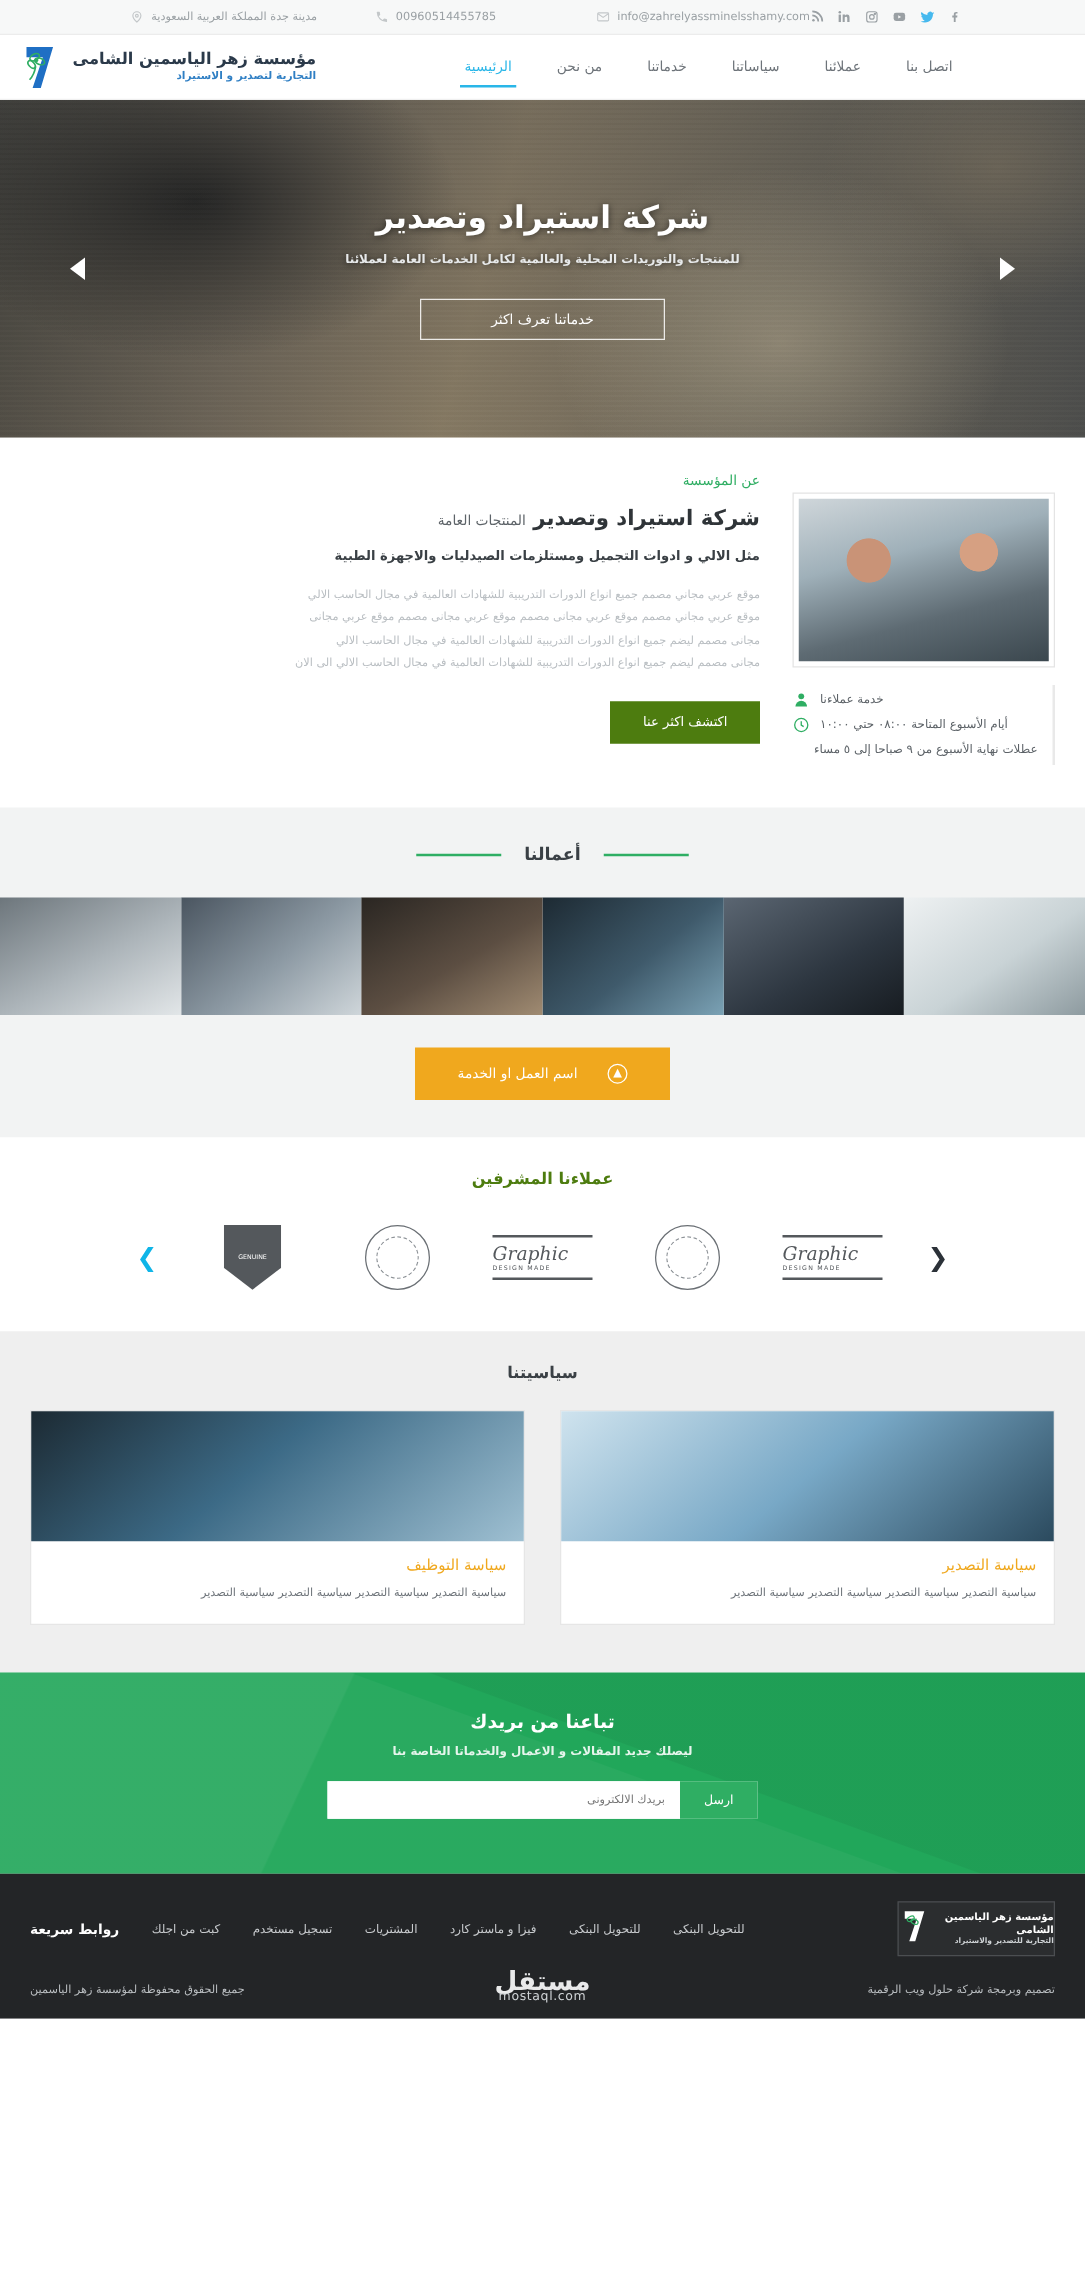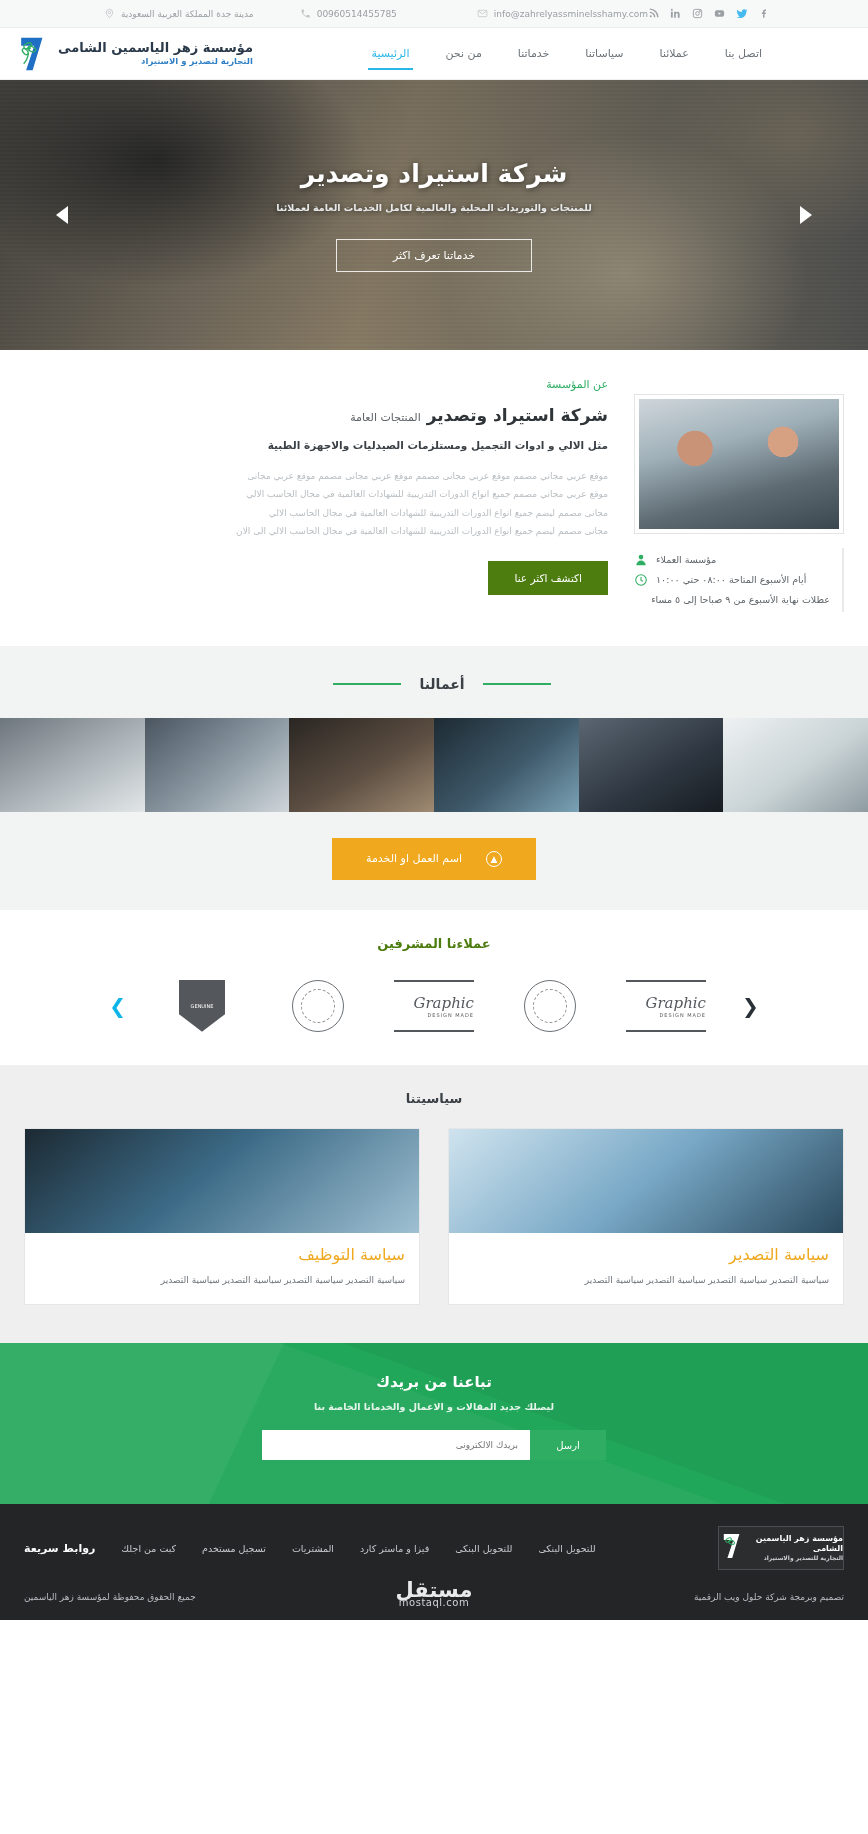--- a/index.html
+++ b/index.html
@@ -198,22 +198,22 @@
   
   .clients { background: #fff; padding: 26px 0 30px; }
   .clients h2 { text-align: center; font-size: 13px; color: #4d7c0f; font-weight: bold; }
   .clients-row {
     margin-top: 26px; display: flex; align-items: center; justify-content: center; gap: 36px;
   }
   .cl-arrow { color: #2b3138; font-size: 20px; cursor: pointer; line-height: 1; user-select: none; }
   .cl-arrow.next { color: #0fb5e8; }
   .logo-badge { width: 80px; height: 58px; display: flex; align-items: center; justify-content: center; }
   .lb-graphic {
-    width: 80px; height: 52px; border-top: 2px solid #54585c; border-bottom: 2px solid #54585c;
-    display: flex; flex-direction: column; align-items: flex-start; justify-content: center;
+    width: 80px; height: 36px; border-top: 2px solid #54585c; border-bottom: 2px solid #54585c;
+    display: flex; flex-direction: column; align-items: flex-end; justify-content: center;
     color: #54585c;
   }
   .lb-graphic .t1 { font-family: "DejaVu Serif", serif; font-style: italic; font-size: 15px; }
   .lb-graphic .t2 { font-size: 5px; letter-spacing: 1px; }
   .lb-circle {
     width: 52px; height: 52px; border-radius: 50%; border: 1.5px solid #6a6f74;
     display: flex; align-items: center; justify-content: center;
   }
   .lb-circle i {
     width: 34px; height: 34px; border-radius: 50%; border: 1px dashed #8d9297;
@@ -227,21 +227,21 @@
 
   
   .policies { background: #efefef; padding: 26px 24px 38px; }
   .policies h2 { text-align: center; font-size: 13px; color: #3a4045; font-weight: bold; }
   .pol-grid { display: flex; gap: 28px; margin-top: 22px; }
   .pol-card { flex: 1; background: #fff; border: 1px solid #e6e6e6; }
   .pol-img { height: 104px; }
   .pol-img.a { background: linear-gradient(140deg,#1c2a33,#3c6a86 45%,#9fc0d2); }
   .pol-img.b { background: linear-gradient(140deg,#cfe3ee,#78a8c6 50%,#2b4a5e); }
   .pol-body { padding: 12px 14px 16px; text-align: right; }
-  .pol-title { color: #f0a81e; font-size: 16px; margin-bottom: 9px; }
+  .pol-title { color: #f0a81e; font-size: 12px; margin-bottom: 9px; }
   .pol-desc { color: #6d7379; font-size: 9px; line-height: 1.7; }
 
   
   .news {
     background: #21a75a; padding: 30px 0 44px; text-align: center; position: relative; overflow: hidden;
   }
   .news:before {
     content:""; position:absolute; inset:0;
     background:
       linear-gradient(115deg, rgba(255,255,255,.05) 0 30%, transparent 30.2%),
@@ -253,21 +253,21 @@
   .news p { color: #e6f5ec; font-size: 9.5px; font-weight: bold; margin-top: 10px; }
   .news-form {
     margin: 18px auto 0; width: 344px; height: 30px; background: #fff;
     display: flex; flex-direction: row;
   }
   .news-form input {
     flex: 1; border: none; outline: none; text-align: right;
     padding: 0 12px; font-size: 9px; color: #9aa0a4; font-family: inherit;
   }
   .news-form button {
-    width: 76px; background: #2fae63; color: #fff; border: none; cursor: pointer;
+    width: 62px; background: #2fae63; color: #fff; border: none; cursor: pointer;
     font-size: 10px; font-family: inherit;
   }
 
   
   .footer { background: #232527; padding: 22px 24px 18px; }
   .f-row { display: flex; flex-direction: row; align-items: center; gap: 18px; }
   .f-logo {
     width: 126px; height: 44px; border: 1px solid #4b4e51; background: #2b2d2f;
     display: flex; flex-direction: row; align-items: center; justify-content: center; gap: 7px;
     flex: 0 0 126px; order: 1;
@@ -415,21 +415,21 @@
       <div class="photo-fill"></div>
     </div>
     <div class="svc-box">
       <div class="svc-row">
         <span class="svc-ico">
           <svg viewBox="0 0 24 24" width="14" height="14" fill="currentColor">
               <circle cx="12" cy="7" r="4"></circle>
               <path d="M4 21a8 8 0 0 1 16 0z"></path>
             </svg>
         </span>
-        <span>مؤسسة العملاء</span>
+        <span>خدمة عملاءنا</span>
       </div>
       <div class="svc-row">
         <span class="svc-ico">
           <svg viewBox="0 0 24 24" width="14" height="14" fill="none" stroke="currentColor" stroke-width="1.8">
               <circle cx="12" cy="12" r="9"></circle>
               <path d="M12 7v5.2l3.3 2"></path>
             </svg>
         </span>
         <span>أيام الأسبوع المتاحة ٠٨:٠٠ حتي ١٠:٠٠</span>
       </div>
@@ -438,22 +438,22 @@
   </div>
 
   <div class="about-body">
     <div class="about-eyebrow">عن المؤسسة</div>
     <h1 class="about-title">
       <span>شركة استيراد وتصدير</span>
       <small>المنتجات العامة</small>
     </h1>
     <div class="about-lead">مثل الالي و ادوات التجميل ومستلزمات الصيدليات والاجهزة الطبية</div>
     <div class="about-p">
+      <div>موقع عربي مجاني مصمم جميع انواع الدورات التدريبية للشهادات العالمية  في مجال الحاسب الالي</div>
       <div>موقع عربي مجاني مصمم موقع عربي مجانى مصمم  موقع عربي مجانى مصمم موقع عربي مجانى</div>
-      <div>موقع عربي مجاني مصمم جميع انواع الدورات التدريبية للشهادات العالمية  في مجال الحاسب الالي</div>
       <div>مجانى مصمم ليضم جميع انواع الدورات التدريبية للشهادات العالمية  في مجال الحاسب الالي</div>
       <div>مجانى مصمم ليضم جميع انواع الدورات التدريبية للشهادات العالمية  في مجال الحاسب الالي الى الان</div>
     </div>
     <button class="btn-blue">اكتشف اكثر عنا</button>
   </div>
 </section>
 
 <section class="works">
   <div class="sec-head">
     <span class="sec-line"></span>

